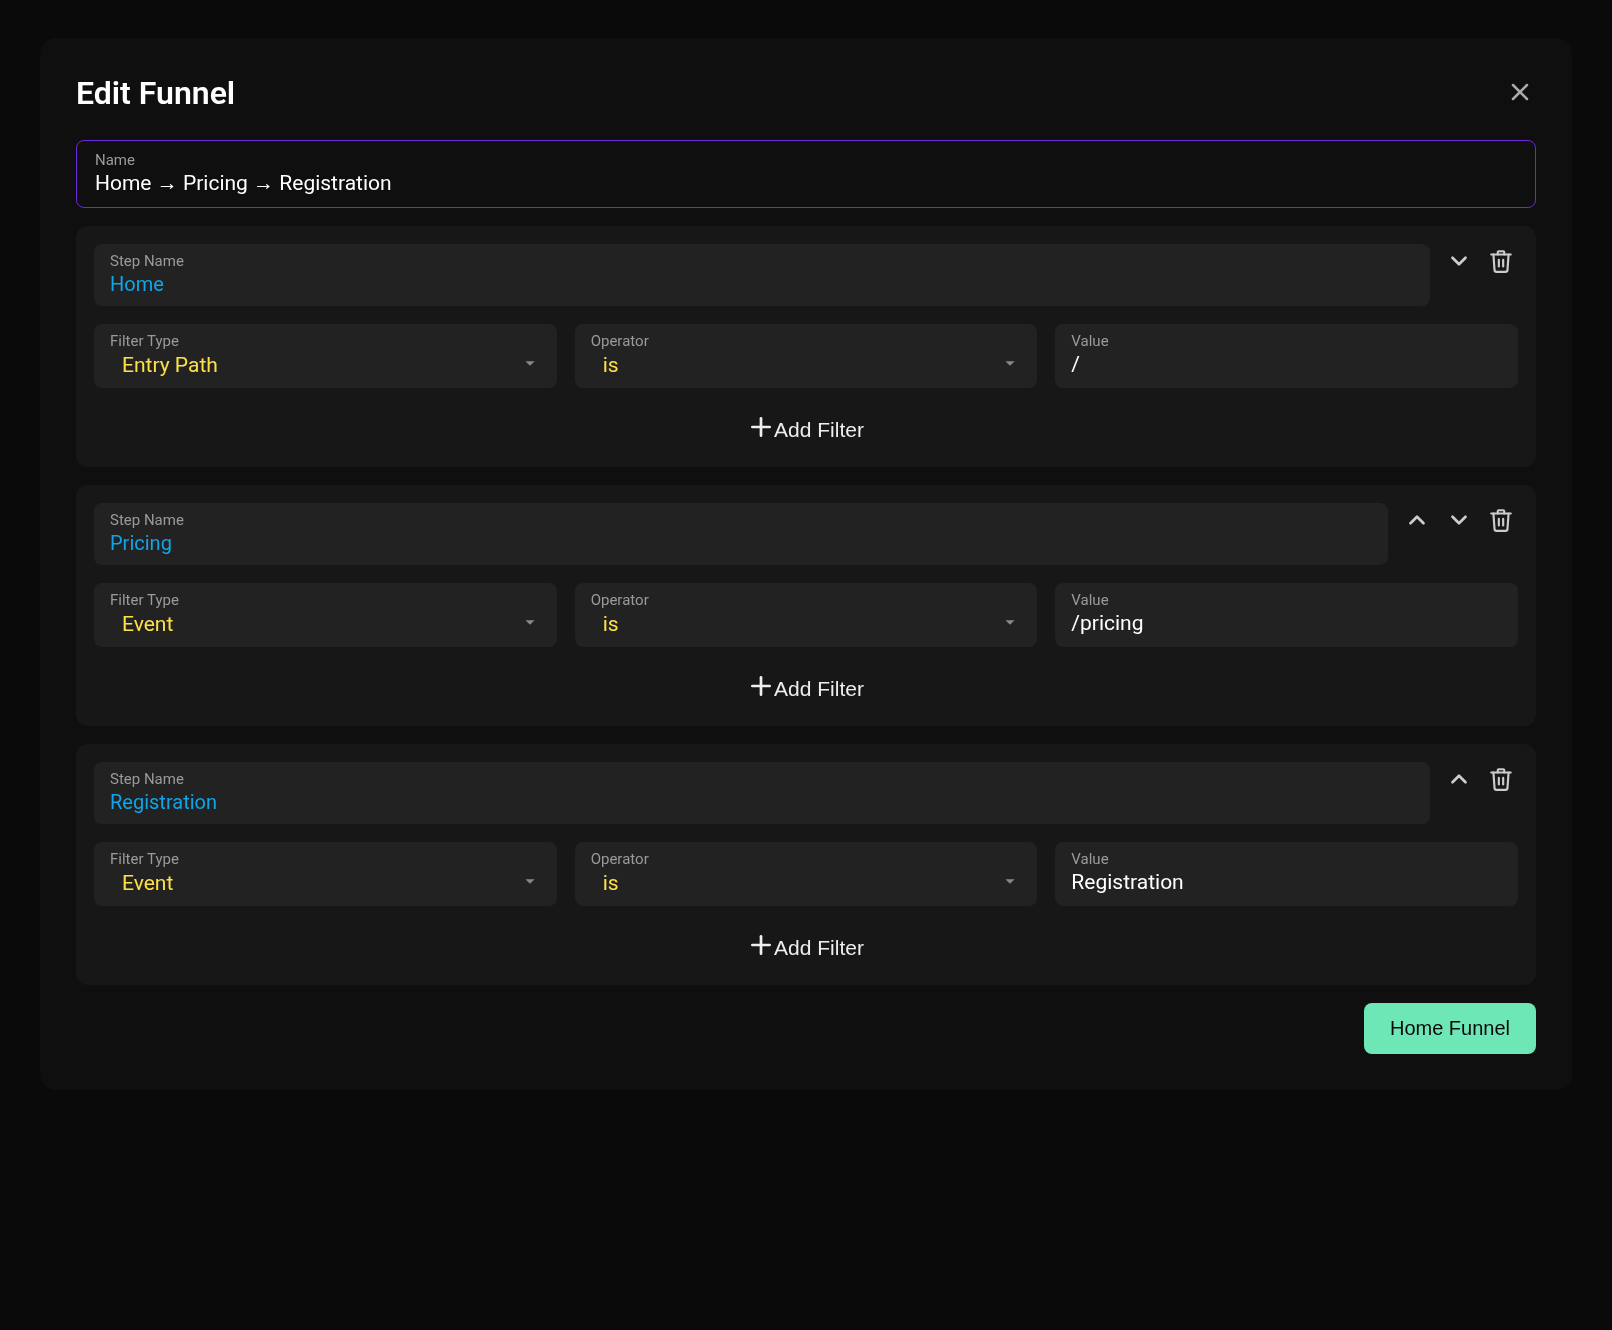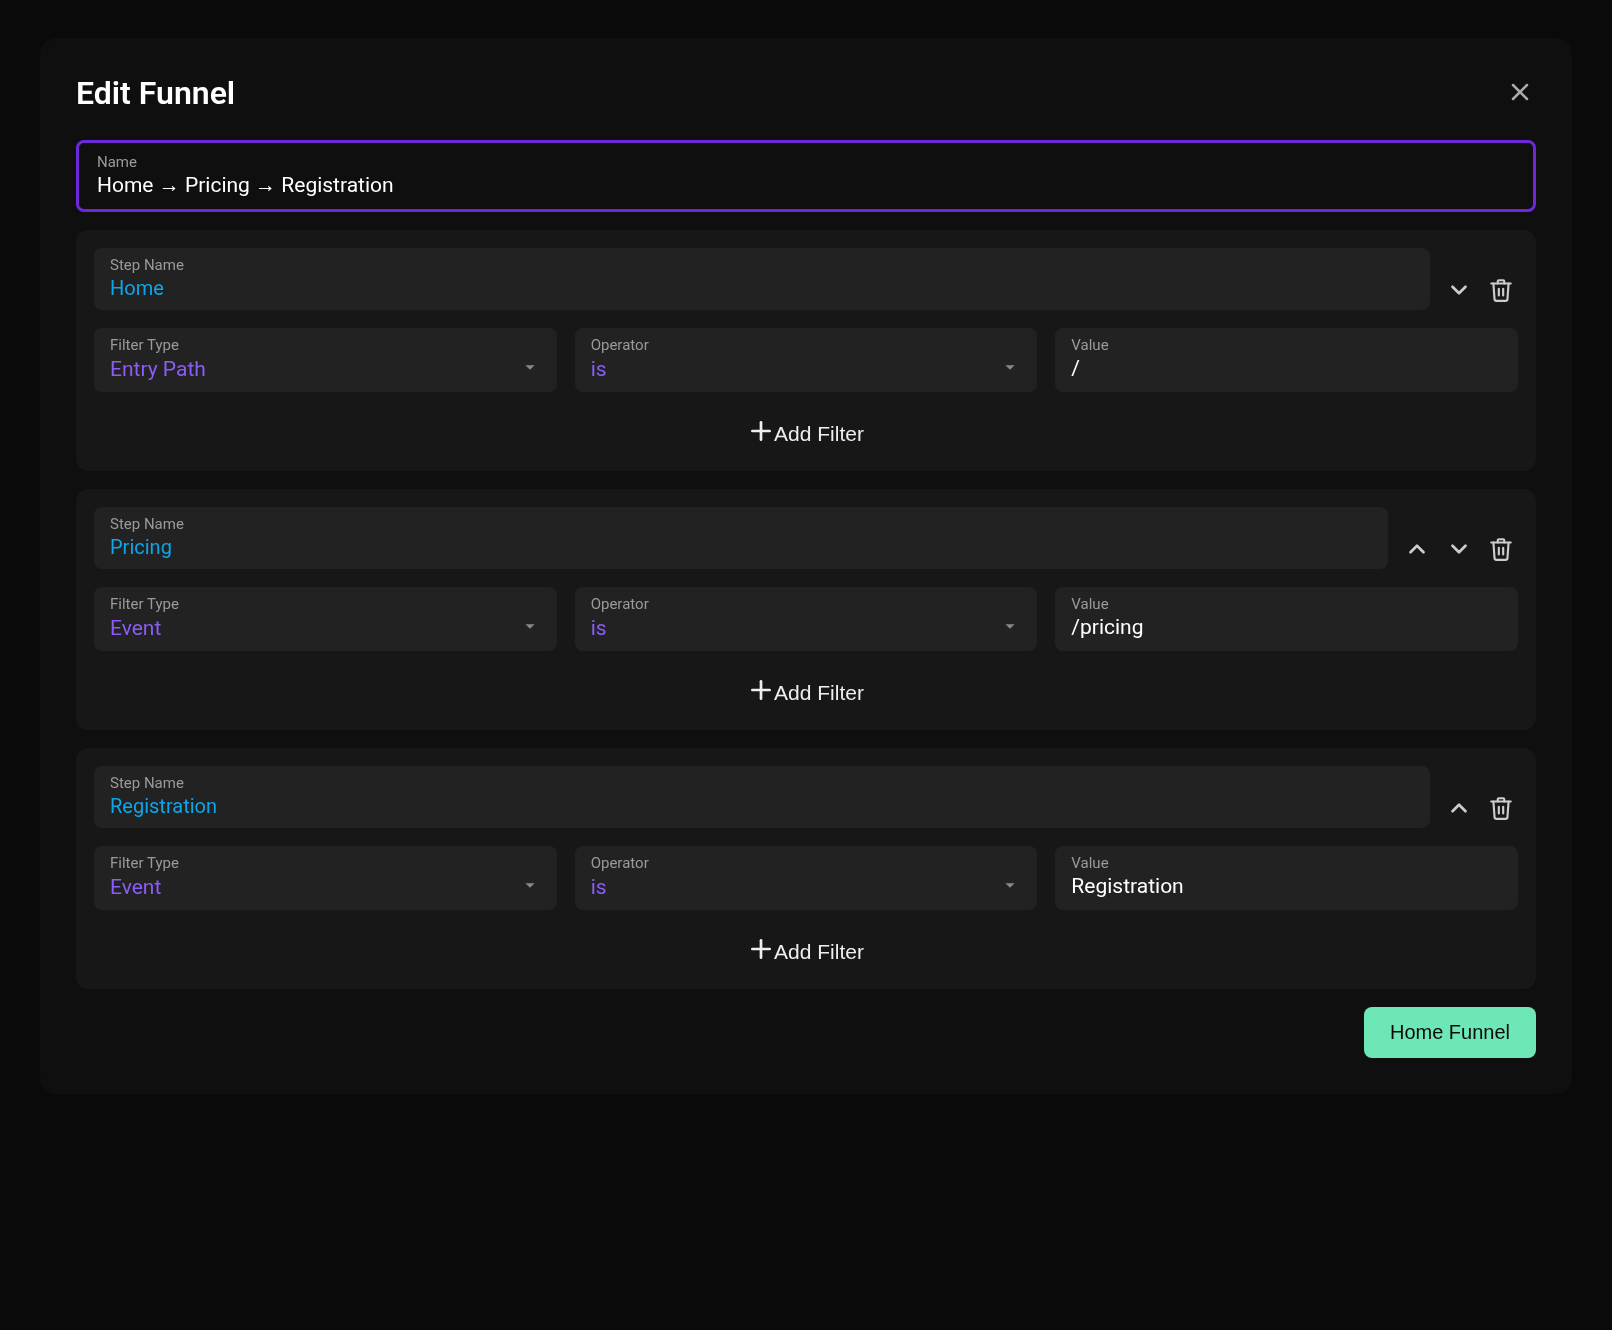--- a/index.html
+++ b/index.html
@@ -43,21 +43,21 @@
     color: #aaa;
     cursor: pointer;
     padding: 4px;
     display: flex;
     align-items: center;
     justify-content: center;
   }
   .close-btn svg { width: 24px; height: 24px; }
 
   .name-field-wrap {
-    border: 3px solid #6d28d9;
+    border: 1px solid #6d28d9;
     border-radius: 8px;
     padding: 10px 18px 12px 18px;
     margin-bottom: 18px;
   }
   .field-label {
     font-size: 15px;
     color: #9a9a9a;
     margin-bottom: 2px;
   }
   .name-input {
@@ -71,21 +71,21 @@
   }
 
   .step-card {
     background: #171717;
     border-radius: 12px;
     padding: 18px;
     margin-bottom: 18px;
   }
   .step-header {
     display: flex;
-    align-items: flex-end;
+    align-items: flex-start;
     gap: 12px;
     margin-bottom: 18px;
   }
   .step-name-wrap {
     flex: 1;
     background: #222;
     border-radius: 8px;
     padding: 8px 16px 10px 16px;
   }
   .step-name-input {
@@ -120,22 +120,23 @@
     margin-bottom: 18px;
   }
   .filter-cell {
     flex: 1;
     background: #222;
     border-radius: 8px;
     padding: 8px 16px 10px 16px;
     position: relative;
   }
   .filter-value-text {
-    color: #8b5cf6;
+    color: #fde047;
     font-size: 21px;
+    margin-left: 12px;
   }
   .filter-select {
     display: flex;
     justify-content: space-between;
     align-items: center;
   }
   .dropdown-arrow {
     color: #888;
   }
   .dropdown-arrow svg { width: 22px; height: 22px; }

